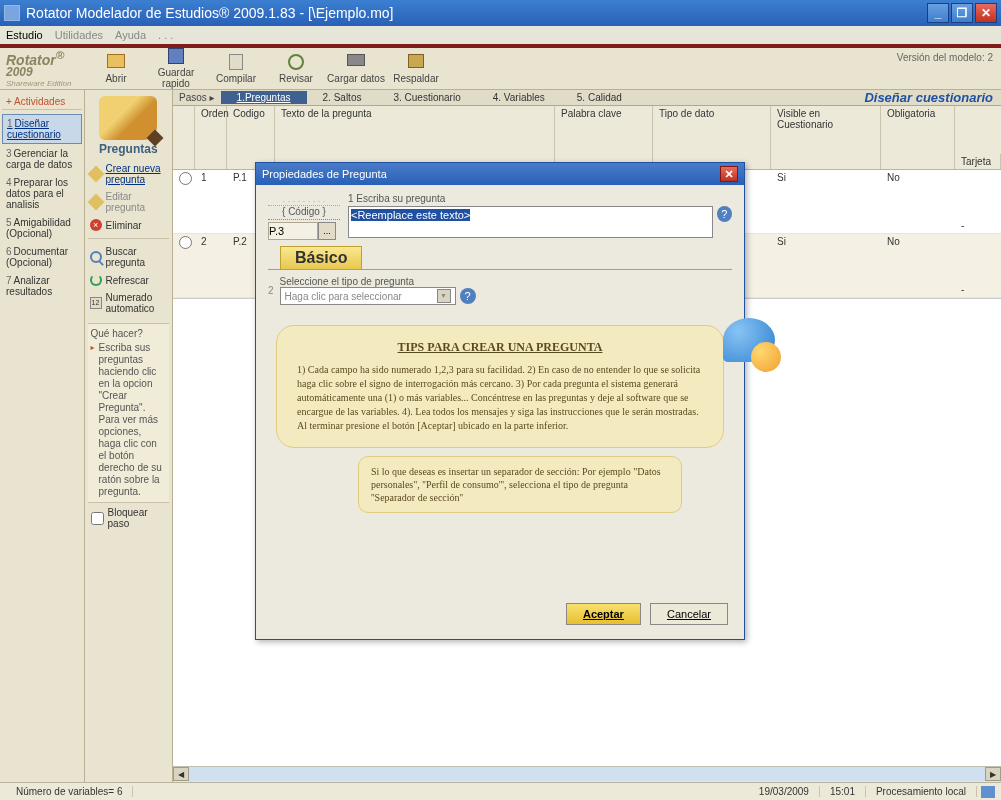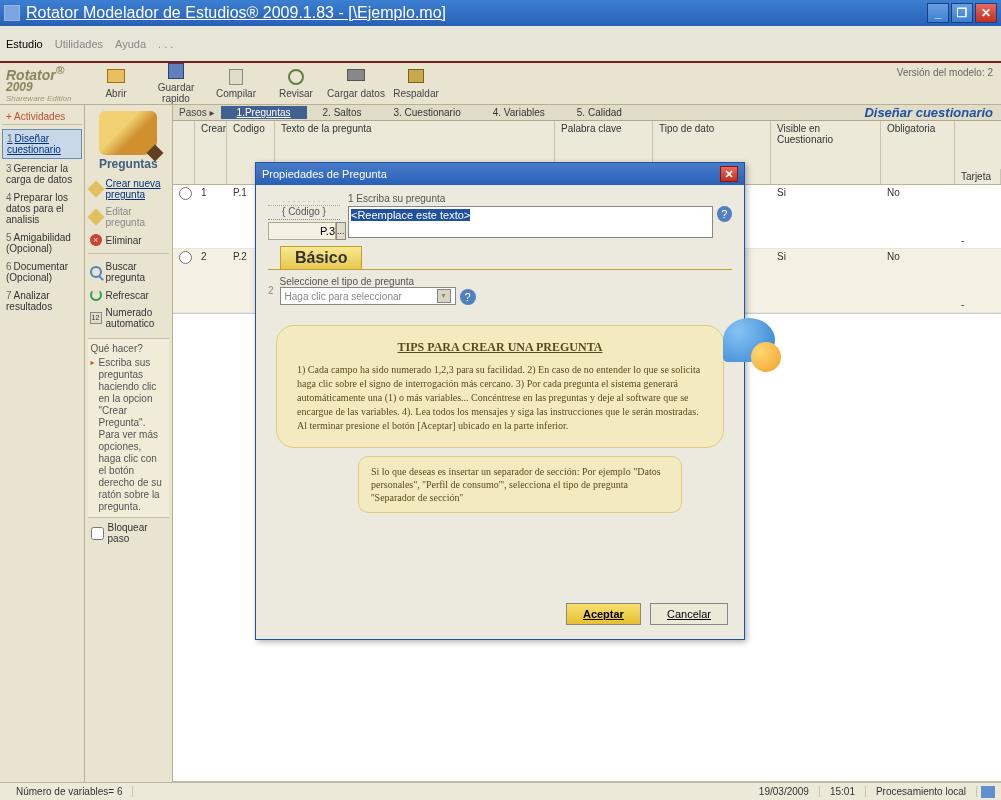--- a/index.html
+++ b/index.html
@@ -1,26 +1,26 @@
 <!DOCTYPE html>
 <html><head>
 <meta charset="utf-8">
 <style>
 * { box-sizing: border-box; margin: 0; padding: 0; font-family: Tahoma, Arial, sans-serif; }
 body { width: 1001px; height: 800px; overflow: hidden; background: #ece9d8; font-size: 11px; color: #333; position: relative; }
 
 
 .titlebar { height: 26px; background: linear-gradient(#3c7fd0,#2860b8); display: flex; align-items: center; padding: 0 4px; color: #fff; }
 .titlebar .appicon { width: 16px; height: 16px; background: #7aa5e0; margin-right: 6px; border: 1px solid #fff3; }
-.titlebar .title { flex: 1; font-size: 16px; text-decoration: underline; }
+.titlebar .title { flex: 1; font-size: 14px; }
 .titlebar .winbtn { width: 22px; height: 20px; margin-left: 2px; background: linear-gradient(#6a9ee0,#3c7fd0); border: 1px solid #1a3f80; display: flex; align-items: center; justify-content: center; font-size: 12px; font-weight: bold; cursor: pointer; }
 .titlebar .winbtn.close { background: linear-gradient(#e86a5c,#c23020); }
 
 
-.menubar { height: 37px; background: #e6e6d8; border-bottom: 2px solid #7f1d1d; display: flex; align-items: center; padding: 0 6px; gap: 12px; color: #888; }
+.menubar { height: 22px; background: #e6e6d8; border-bottom: 4px solid #7f1d1d; display: flex; align-items: center; padding: 0 6px; gap: 12px; color: #888; }
 .menubar span.active { color: #000; }
 
 
 .toolbar { height: 42px; background: #e8e4d0; border-bottom: 1px solid #b8b090; display: flex; align-items: center; position: relative; }
 .brand { width: 86px; padding-left: 6px; }
 .brand-logo { font-style: italic; font-weight: bold; font-size: 14px; color: #8a8560; line-height: 12px; }
 .brand-year { font-style: italic; font-weight: bold; font-size: 12px; color: #8a8560; }
 .brand-sub { font-size: 8px; color: #a09a78; font-style: italic; }
 .tool { width: 60px; text-align: center; cursor: pointer; }
 .tool .ticon { width: 20px; height: 18px; margin: 0 auto 1px; }
@@ -82,21 +82,21 @@
 
 
 .dialog { position: absolute; left: 255px; top: 162px; width: 490px; height: 478px; background: #eceade; border: 1px solid #2050a0; box-shadow: 2px 2px 6px rgba(0,0,0,0.3); }
 .dlg-title { height: 22px; background: linear-gradient(#4a7cc8,#2860b8); color: #fff; display: flex; align-items: center; padding: 0 6px; font-size: 11px; }
 .dlg-title .dlg-close { width: 18px; height: 16px; background: linear-gradient(#e86a5c,#c23020); border: 1px solid #801810; margin-left: auto; display: flex; align-items: center; justify-content: center; cursor: pointer; font-weight: bold; font-size: 11px; }
 .dlg-body { padding: 8px 12px; height: calc(100% - 22px); display: flex; flex-direction: column; }
 .dlg-field-row { display: flex; gap: 8px; margin-bottom: 6px; }
 .dlg-codigo-box { width: 72px; text-align: center; }
 .dlg-codigo-label { font-size: 10px; color: #555; border-bottom: 1px dotted #888; padding-bottom: 2px; margin-bottom: 2px; }
 .dlg-codigo-val { display: flex; }
-.dlg-codigo-val input { width: 68px; height: 18px; font-size: 11px; text-align: right; border: 1px solid #b0a890; background: #f4f0e4; }
+.dlg-codigo-val input { width: 50px; height: 18px; font-size: 11px; text-align: left; border: 1px solid #b0a890; background: #f4f0e4; }
 .dlg-codigo-val button { width: 18px; height: 18px; font-size: 9px; border: 1px solid #888; background: #e0dcc8; cursor: pointer; }
 .dlg-text-box { flex: 1; }
 .dlg-text-label { font-size: 10px; color: #555; margin-bottom: 2px; }
 .dlg-textarea { width: 100%; height: 32px; border: 1px solid #888; background: #fff; font-size: 11px; padding: 2px; }
 .dlg-textarea .sel { background: #2050a0; color: #fff; }
 .dlg-help { width: 16px; height: 16px; border-radius: 50%; background: #5080c0; color: #fff; display: inline-flex; align-items: center; justify-content: center; font-size: 11px; cursor: pointer; margin-left: 4px; }
 .dlg-tab { display: inline-block; background: linear-gradient(#f8e890,#e8c850); border: 1px solid #c0a030; border-bottom: none; padding: 2px 14px; font-size: 16px; font-weight: bold; margin-left: 12px; }
 .dlg-tab-line { border-bottom: 1px solid #c0a030; margin-bottom: 6px; }
 .dlg-q2 { display: flex; align-items: center; gap: 6px; margin-bottom: 6px; }
 .dlg-q2 .num2 { font-size: 10px; color: #888; }
@@ -246,21 +246,21 @@
       <span class="sb-step">2. Saltos</span>
       <span class="sb-step">3. Cuestionario</span>
       <span class="sb-step">4. Variables</span>
       <span class="sb-step">5. Calidad</span>
       <span class="sb-right">Diseñar cuestionario</span>
     </div>
 
     <div class="grid">
       <div class="grid-header">
         <div class="gh col-radio"></div>
-        <div class="gh col-orden">Crear</div>
+        <div class="gh col-orden">Orden</div>
         <div class="gh col-codigo">Codigo</div>
         <div class="gh col-texto">Texto de la pregunta</div>
         <div class="gh col-palabra">Palabra clave</div>
         <div class="gh col-tipo">Tipo de dato</div>
         <div class="gh col-visible">Visible en Cuestionario</div>
         <div class="gh col-oblig">Obligatoria</div>
         <div class="gh col-tarjeta">Tarjeta</div>
       </div>
       <div class="grid-row">
         <div class="gc col-radio"><input type="radio" style=""></div>
@@ -317,21 +317,21 @@
         </div>
       </div>
     </div>
 
     <div class="dlg-tab-line"><span class="dlg-tab">Básico</span></div>
 
     <div class="dlg-q2">
       <span class="num2">2</span>
       <div>
         <div class="lbl2">Seleccione el tipo de pregunta</div>
-        <div style="display:flex;align-items:flex-end;">
+        <div style="display:flex;align-items:center;">
           <div class="dlg-combo">
             <span>Haga clic para seleccionar</span>
             <span class="arrow">▾</span>
           </div>
           <span class="dlg-help">?</span>
         </div>
       </div>
     </div>
 
     <div style="position:relative;">

